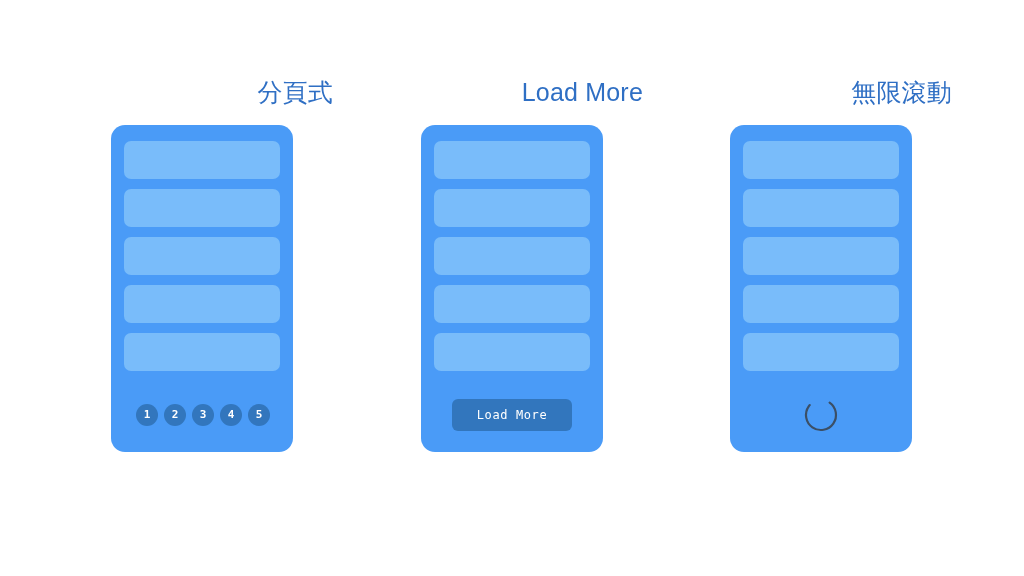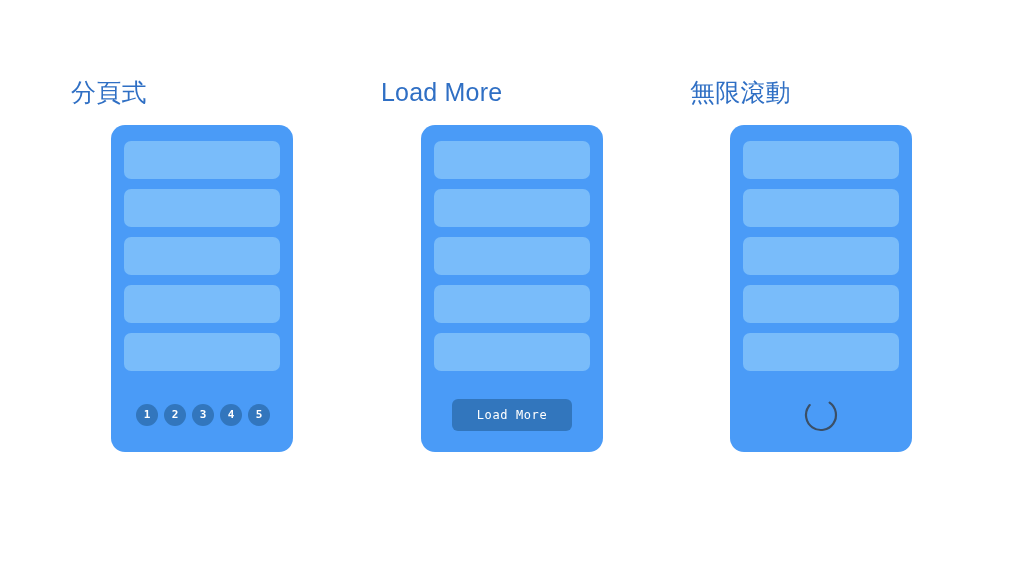--- a/index.html
+++ b/index.html
@@ -30,21 +30,21 @@
   }
   .pattern-column.col-0 { left: 111px; }
   .pattern-column.col-1 { left: 421px; }
   .pattern-column.col-2 { left: 730px; }
 
   .pattern-title {
     position: absolute;
     top: 76px;
     left: -40px;
     width: 262px;
-    text-align: left;
+    text-align: right;
     font-size: 25px;
     line-height: 32px;
     font-weight: 400;
     color: #2f6fc4;
     letter-spacing: 0.2px;
     white-space: nowrap;
   }
 
   .phone-frame {
     position: absolute;

